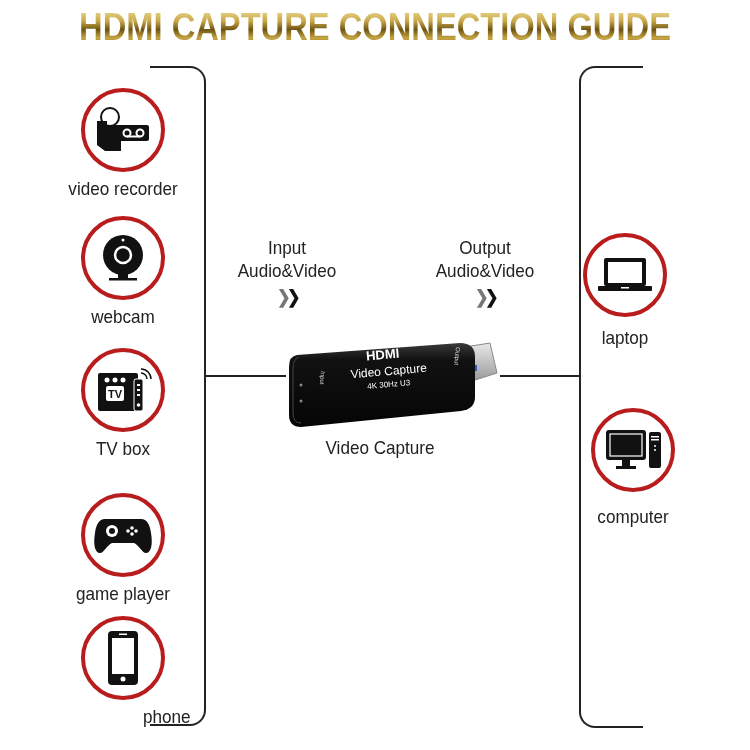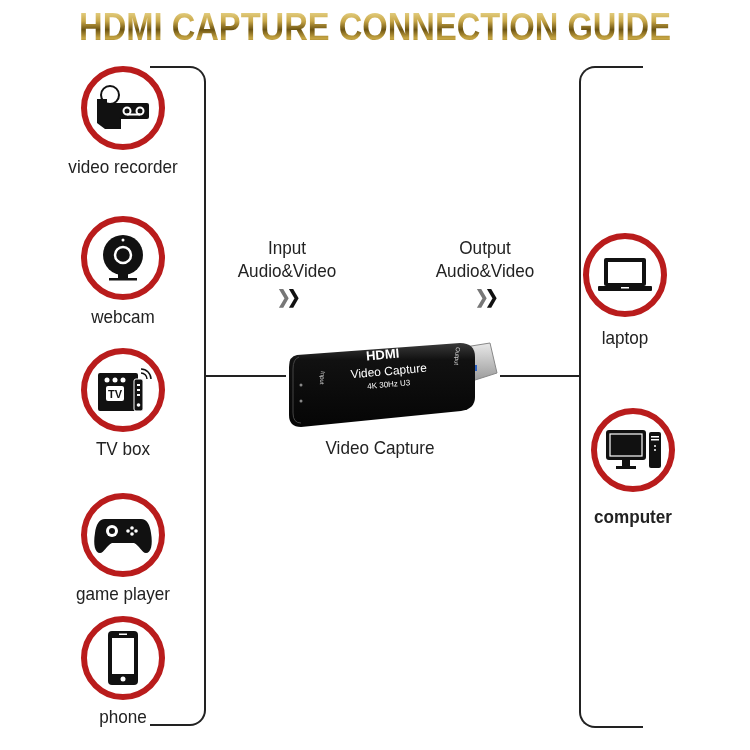--- a/index.html
+++ b/index.html
@@ -3,39 +3,39 @@
 <meta charset="utf-8">
 <style>
   html, body { margin:0; padding:0; }
   body { width:750px; height:750px; background:#ffffff; position:relative; overflow:hidden; font-family:"Liberation Sans", sans-serif; color:#222; }
   .title { position:absolute; left:0; top:6px; width:750px; text-align:center; font-family:"Liberation Sans", sans-serif; font-weight:bold; font-size:38px; letter-spacing:0px; transform:scaleX(0.86); transform-origin:center; color:#8a7420;
     background:linear-gradient(180deg,#f6e9a6 0%,#c9a84a 35%,#6e5512 55%,#c7a643 75%,#5a4410 100%); -webkit-background-clip:text; background-clip:text; -webkit-text-fill-color:transparent; }
   .bracket-left { position:absolute; left:150px; top:66px; width:56px; height:660px; border:2px solid #222; border-left:none; border-radius:0 16px 16px 0; box-sizing:border-box; }
   .bracket-right { position:absolute; left:579px; top:66px; width:64px; height:662px; border:2px solid #222; border-right:none; border-radius:16px 0 0 16px; box-sizing:border-box; }
   .hline { position:absolute; height:2px; background:#222; }
   .device { position:absolute; width:150px; text-align:center; }
-  .circle { width:84px; height:84px; border:6px solid #b91c1c; border-radius:50%; margin:0 auto; display:flex; align-items:center; justify-content:center; box-sizing:border-box; background:#fff; }
+  .circle { width:84px; height:84px; border:4px solid #b91c1c; border-radius:50%; margin:0 auto; display:flex; align-items:center; justify-content:center; box-sizing:border-box; background:#fff; }
   .label { font-size:19px; margin-top:6px; color:#222; transform:scaleX(0.9); }
   .flow { position:absolute; text-align:center; font-size:19px; line-height:23px; color:#222; transform:scaleX(0.9); }
   .chev { font-weight:bold; font-size:18px; letter-spacing:-4px; margin-top:4px; }
   .chev .c1 { color:#777; } .chev .c2 { color:#111; }
   .capture-label { position:absolute; left:300px; top:437px; width:160px; text-align:center; font-size:19px; color:#222; transform:scaleX(0.9); }
   .dongle { position:absolute; left:285px; top:335px; width:220px; height:100px; }
 </style>
 </head>
 <body>
 
 <div class="title">HDMI CAPTURE CONNECTION GUIDE</div>
 
 <div class="bracket-left"></div>
 <div class="bracket-right"></div>
 <div class="hline" style="left:206px;top:375px;width:80px;"></div>
 <div class="hline" style="left:500px;top:375px;width:80px;"></div>
 
-<div class="device" style="left:48px;top:66px;">
+<div class="device" style="left:48px;top:88px;">
   <div class="circle">
     <svg width="60" height="50" viewBox="0 0 60 50">
         <circle cx="17" cy="12" r="9" fill="#fff" stroke="#111" stroke-width="2"></circle>
         <path d="M4 16 h10 v4 h14 v26 h-16 l-8 -6z" fill="#111"></path>
         <rect x="26" y="20" width="30" height="16" rx="2" fill="#111"></rect>
         <circle cx="34" cy="28" r="3.5" fill="none" stroke="#fff" stroke-width="2"></circle>
         <circle cx="47" cy="28" r="3.5" fill="none" stroke="#fff" stroke-width="2"></circle>
         <line x1="34" y1="31.5" x2="47" y2="31.5" stroke="#fff" stroke-width="2"></line>
       </svg>
   </div>
@@ -83,21 +83,21 @@
         <circle cx="19" cy="18" r="3" fill="#111"></circle>
         <circle cx="39" cy="15" r="1.8" fill="#fff"></circle>
         <circle cx="43" cy="18" r="1.8" fill="#fff"></circle>
         <circle cx="39" cy="21" r="1.8" fill="#fff"></circle>
         <circle cx="35" cy="18" r="1.8" fill="#fff"></circle>
       </svg>
   </div>
   <div class="label">game player</div>
 </div>
 
-<div class="device" style="left:48px;top:616px;">
+<div class="device" style="left:48px;top:616px;text-align:right;">
   <div class="circle">
     <svg width="34" height="58" viewBox="0 0 34 58">
         <rect x="2" y="2" width="30" height="54" rx="4" fill="#111"></rect>
         <rect x="6" y="9" width="22" height="36" fill="#fff"></rect>
         <rect x="13" y="4.5" width="8" height="1.5" fill="#fff"></rect>
         <circle cx="17" cy="50" r="2.5" fill="#fff"></circle>
       </svg>
   </div>
   <div class="label">phone</div>
 </div>
@@ -146,21 +146,21 @@
     <svg width="60" height="42" viewBox="0 0 60 42">
         <rect x="9" y="4" width="42" height="28" rx="2" fill="#111"></rect>
         <rect x="13" y="8" width="34" height="21" fill="#fff"></rect>
         <rect x="3" y="32" width="54" height="5" rx="1" fill="#111"></rect>
         <rect x="26" y="33" width="8" height="1.5" fill="#fff"></rect>
       </svg>
   </div>
   <div class="label" style="margin-top:10px">laptop</div>
 </div>
 
-<div class="device" style="left:558px;top:408px;font-weight:bold;">
+<div class="device" style="left:558px;top:408px;">
   <div class="circle">
     <svg width="62" height="48" viewBox="0 0 62 48">
         <rect x="4" y="4" width="40" height="30" rx="3" fill="#111"></rect>
         <rect x="8" y="8" width="32" height="22" fill="#111" stroke="#fff" stroke-width="1.2"></rect>
         <rect x="20" y="34" width="8" height="6" fill="#111"></rect>
         <rect x="14" y="40" width="20" height="3" fill="#111"></rect>
         <rect x="47" y="6" width="12" height="36" rx="2" fill="#111"></rect>
         <rect x="49" y="10" width="8" height="1.5" fill="#fff"></rect>
         <rect x="49" y="13" width="8" height="1.5" fill="#fff"></rect>
         <circle cx="53" cy="20" r="1" fill="#fff"></circle>

